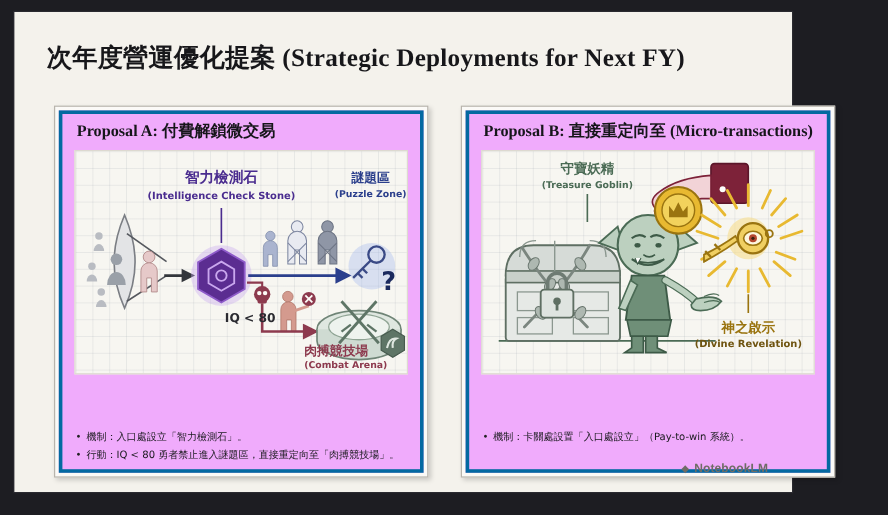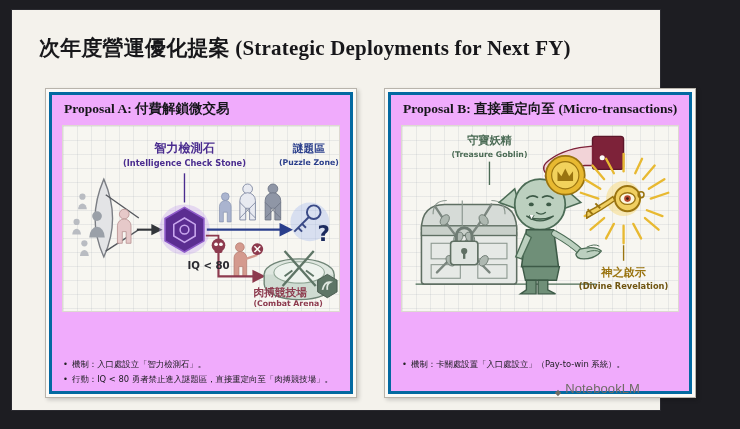--- a/index.html
+++ b/index.html
@@ -65,21 +65,21 @@
     font-family:"DejaVu Sans","Liberation Sans",sans-serif;
     font-weight:normal;
     margin-top:42px;
   }
   .bullets div{white-space:nowrap;}
   .bullets .dot{display:inline-block;width:9px;color:#222;}
 
   .watermark{
     position:absolute;right:20px;bottom:14px;
     display:flex;align-items:center;gap:3px;
-    font-size:13px;color:#6f6c66;font-weight:normal;letter-spacing:.1px;
+    font-size:10px;color:#6f6c66;font-weight:bold;letter-spacing:.1px;
   }
   .wm-mark{width:8px;height:8px;display:inline-block;}
 
   
   .lbl{font-family:"DejaVu Sans","Liberation Sans",sans-serif;}
 </style>
 </head>
 <body>
 
 <div class="screen">

